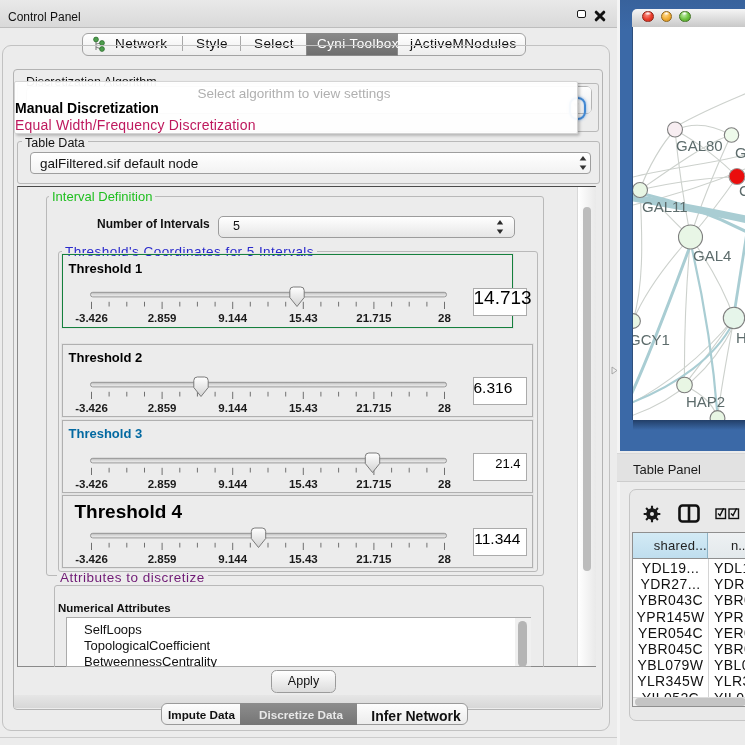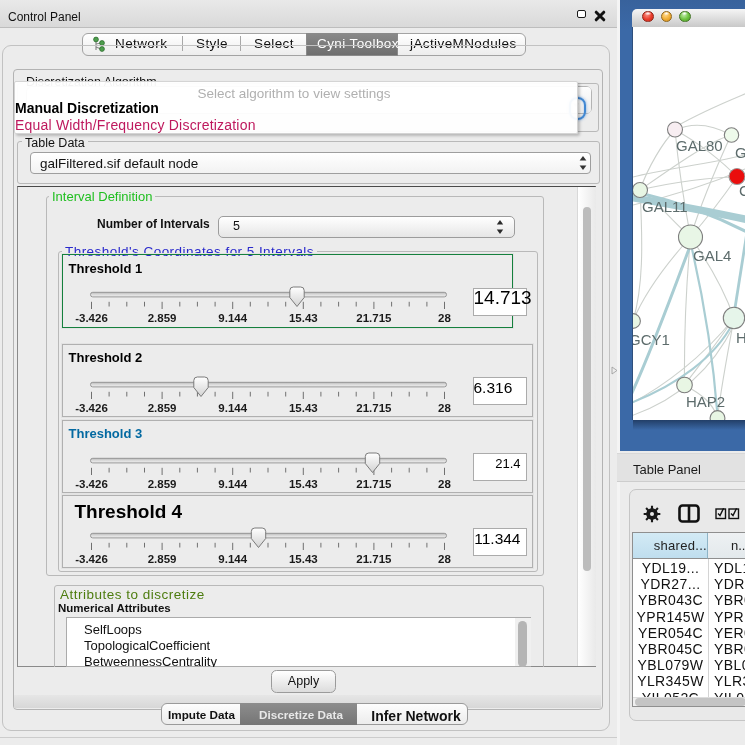--- a/index.html
+++ b/index.html
@@ -182,21 +182,21 @@
       <text x="169.7" y="67" text-anchor="middle" font-size="11.5" font-weight="bold" fill="#1a1a1a" font-family="Liberation Sans">9.144</text>
       <text x="240.3" y="67" text-anchor="middle" font-size="11.5" font-weight="bold" fill="#1a1a1a" font-family="Liberation Sans">15.43</text>
       <text x="310.9" y="67" text-anchor="middle" font-size="11.5" font-weight="bold" fill="#1a1a1a" font-family="Liberation Sans">21.715</text>
       <text x="381.5" y="67" text-anchor="middle" font-size="11.5" font-weight="bold" fill="#1a1a1a" font-family="Liberation Sans">28</text>
       <path d="M188.3,42.5 L188.3,35.5 Q188.3,32.0 191.8,32.0 L199.2,32.0 Q202.7,32.0 202.7,35.5 L202.7,42.5 L195.5,51.5 Z" fill="url(#th494.5)" stroke="#7a7a7a" stroke-width="1"></path>
     </svg>
   <div class="abs" style="left:410px;top:32.5px;width:54px;height:28px;background:#fff;border:1px solid #ababab;box-sizing:border-box;text-align:right;font-size:15.5px;color:#000;line-height:17px;padding-right:5px;padding-top:0.5px;">11.344</div>
 </div>
 
 <div class="abs" style="left:54px;top:585px;width:488px;height:92px;border:1px solid #b9b9b9;border-radius:3px;"></div>
-<div class="grouptitle" style="left:57px;top:589px;font-size:13.5px;letter-spacing:0.5px;color:#4d7c0f;">Attributes to discretize</div>
+<div class="grouptitle" style="left:57px;top:572px;font-size:13.5px;letter-spacing:0.5px;color:#701a75;">Attributes to discretize</div>
 <div class="abs" style="left:58px;top:601.5px;font-size:11.5px;font-weight:bold;color:#111;">Numerical Attributes</div>
 
 <div class="abs" style="left:66px;top:617px;width:465px;height:50px;border:1px solid #ababab;background:#fff;box-sizing:border-box;"></div>
 <div class="abs" style="left:84px;top:622px;font-size:13px;color:#111;line-height:16.2px;">SelfLoops<br>TopologicalCoefficient<br>BetweennessCentrality</div>
 <div class="abs" style="left:515px;top:618px;width:16px;height:48px;background:#f0f0f0;"></div>
 <div class="abs" style="left:518px;top:621px;width:9px;height:46px;background:#b5b5b5;border-radius:4.5px;"></div>
 
 <div class="abs" style="left:18px;top:667px;width:578px;height:41px;background:#ececec;"></div>
 
 <div class="abs" style="left:271px;top:669.5px;width:65px;height:23px;background:linear-gradient(#ffffff,#dcdcdc);border:1px solid #9b9b9b;border-radius:5.5px;box-sizing:border-box;text-align:center;font-size:12.5px;color:#111;line-height:21px;">Apply</div>

